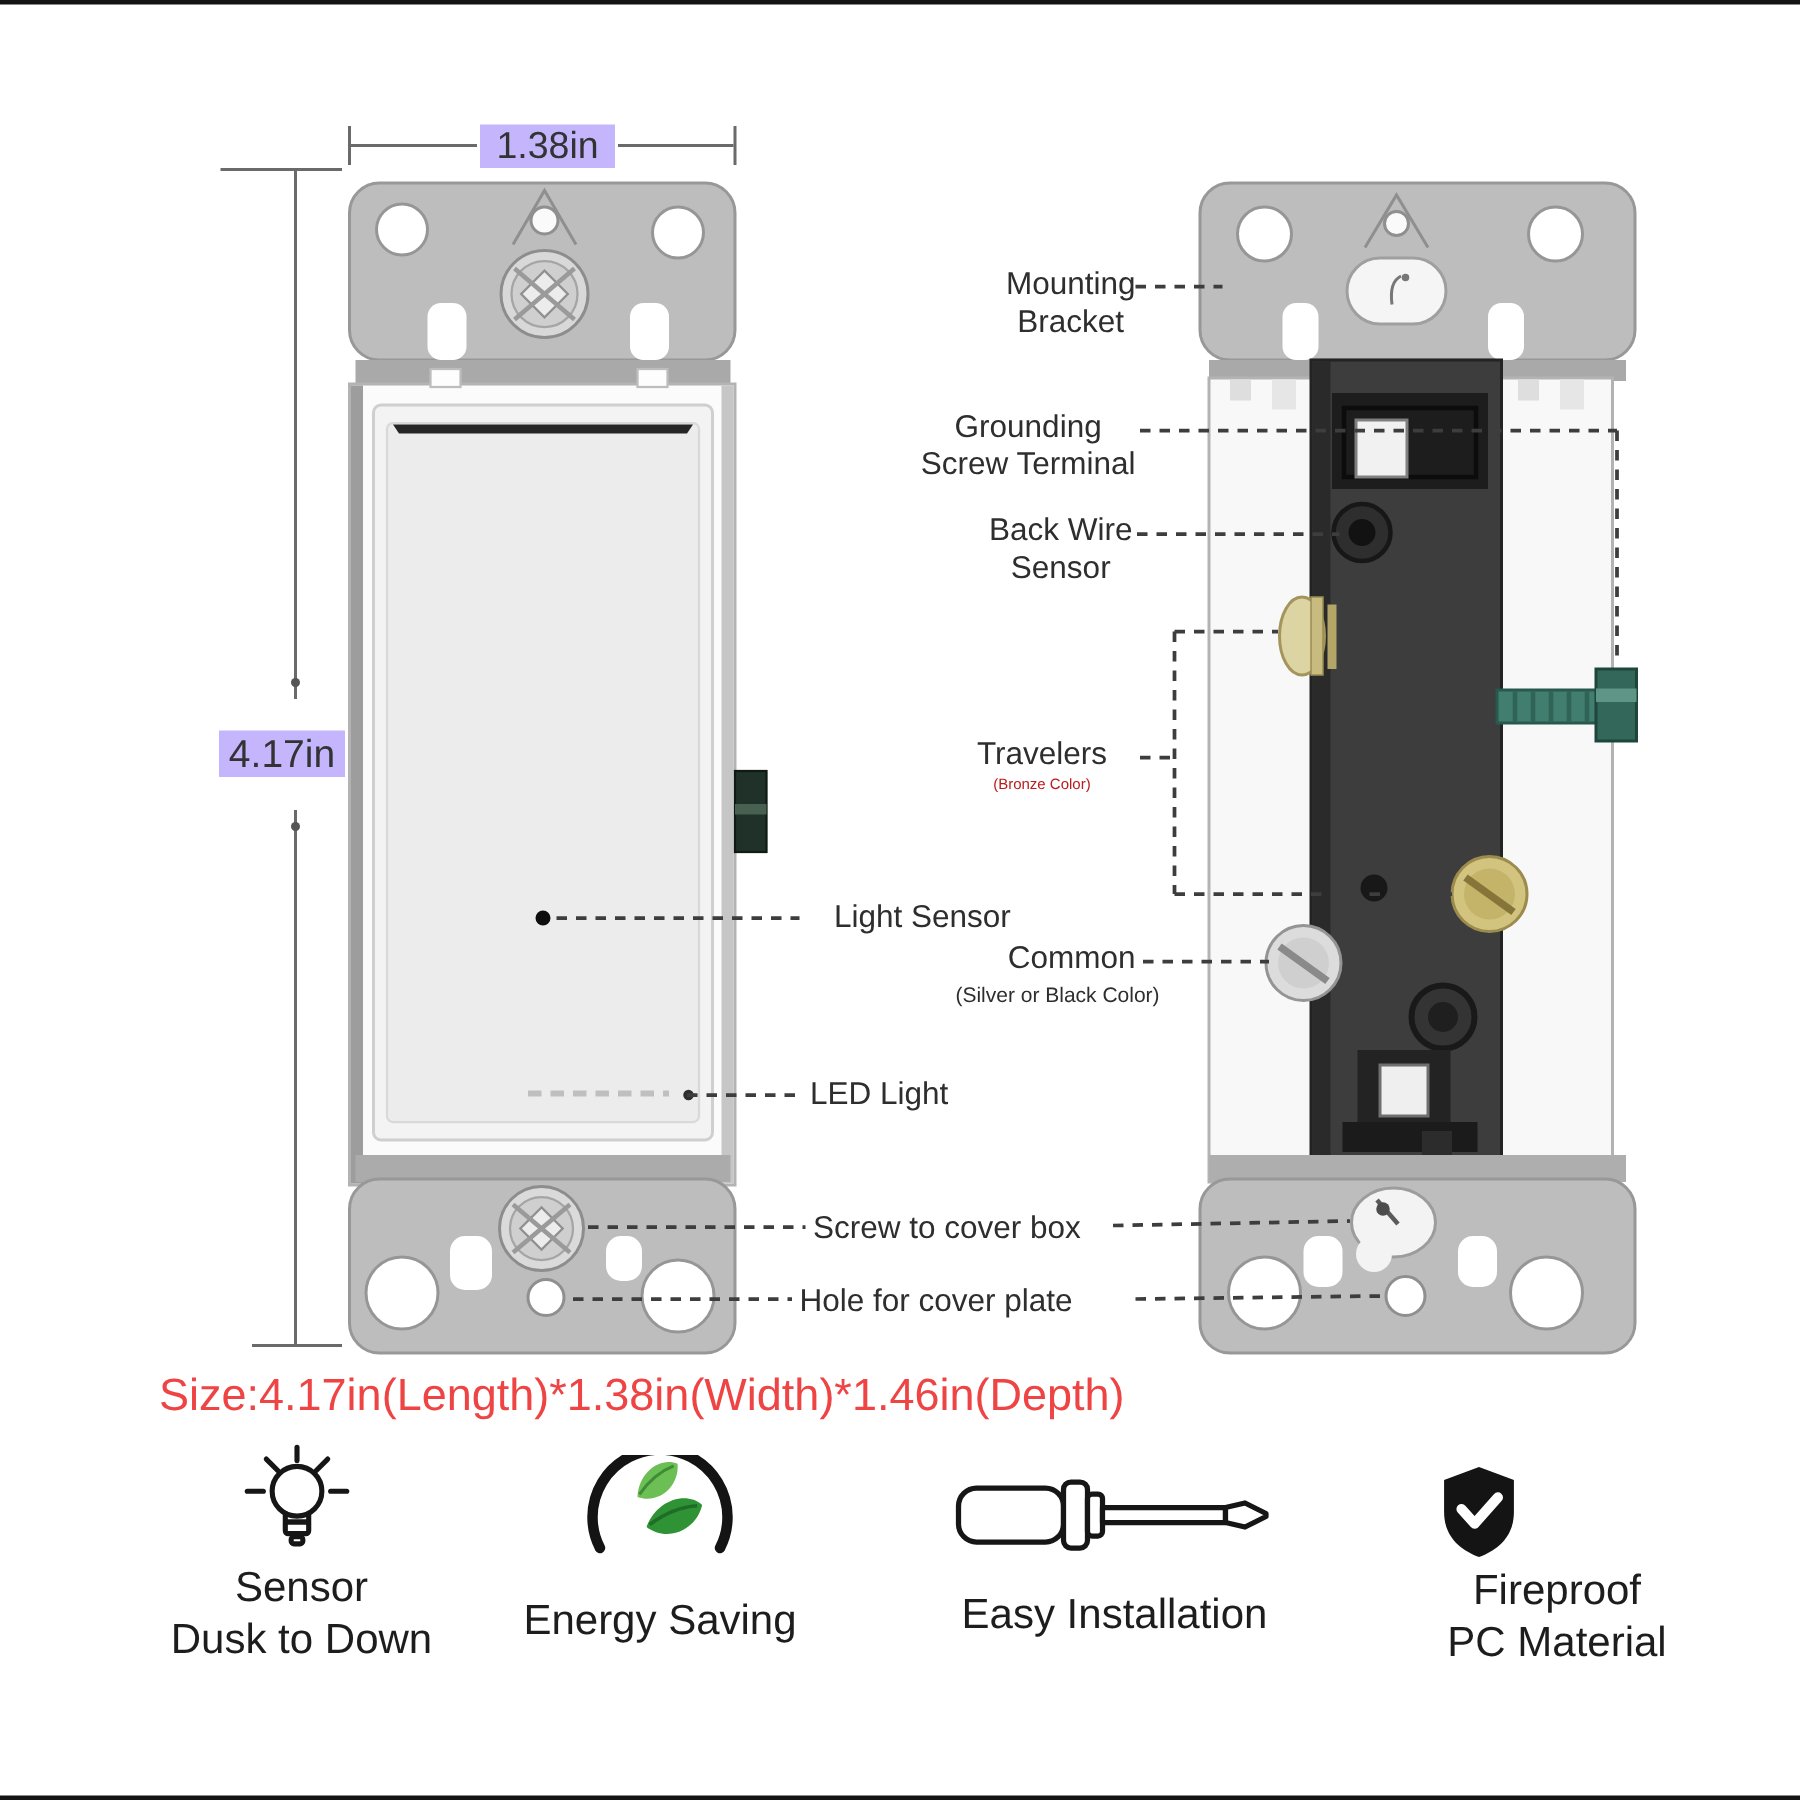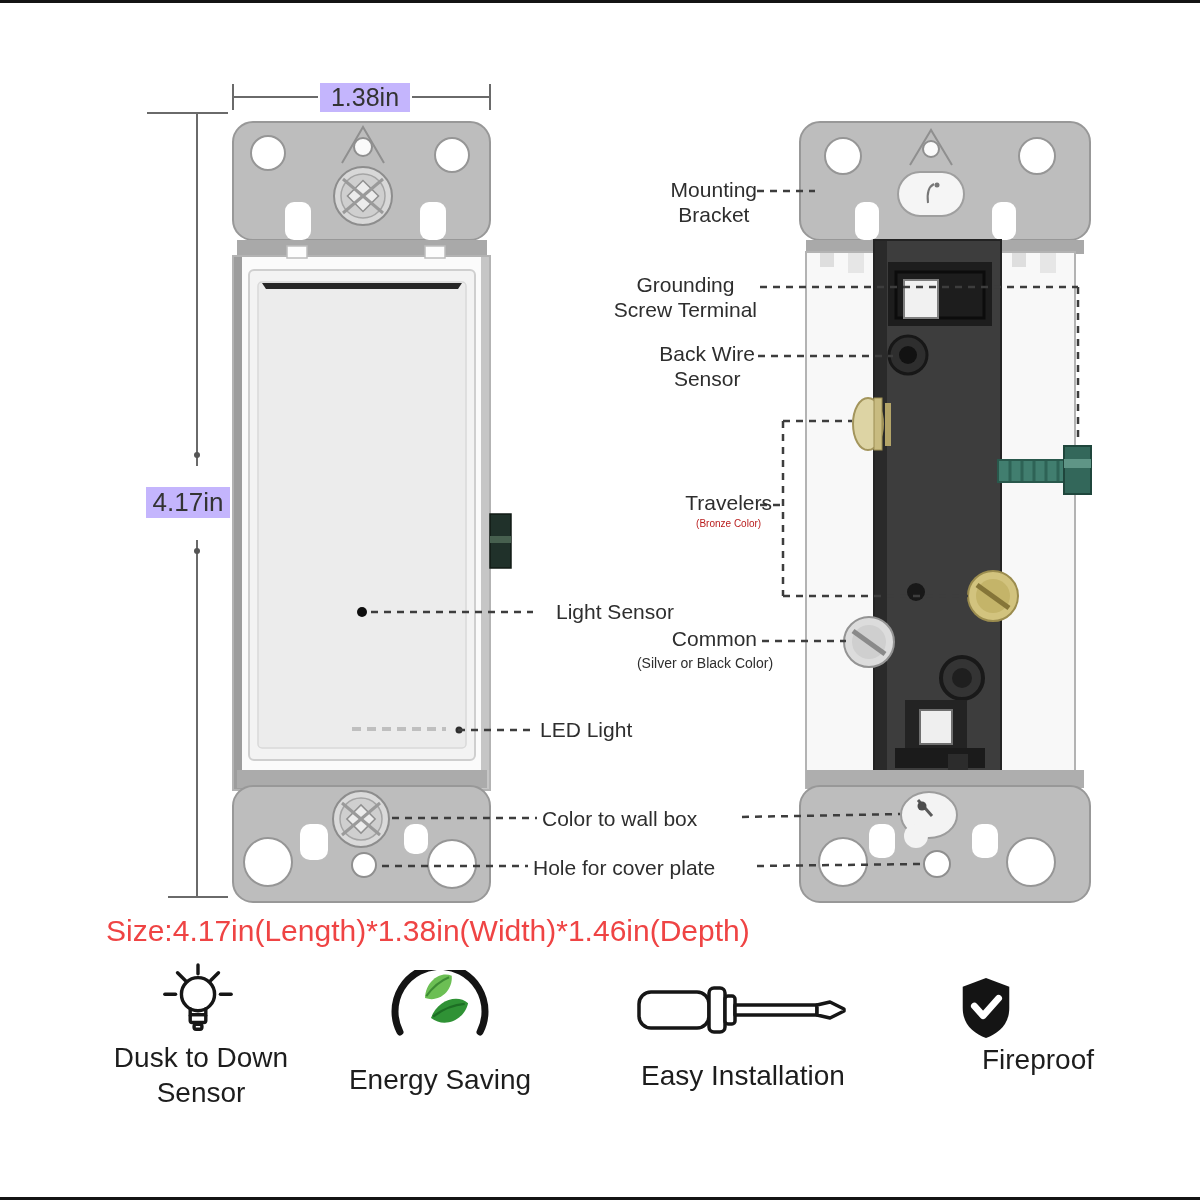--- a/index.html
+++ b/index.html
@@ -195,53 +195,53 @@
   <div class="callout right" style="right:443px;top:272px;">
     <span style="display:block">Grounding</span>
     <span style="display:block">Screw Terminal</span>
   </div>
 
   <div class="callout right" style="right:445px;top:341px;margin-left:16px;">
     <span style="display:block">Back Wire</span>
     <span style="display:block">Sensor</span>
   </div>
 
-  <div class="callout right" style="right:428px;top:490px;">
+  <div class="callout right" style="right:462px;top:490px;">
     <span style="display:block">Travelers</span>
     <span class="sub">(Bronze Color)</span>
   </div>
 
   <div class="callout" style="left:540px;top:599px;margin-left:16px;">Light Sensor</div>
 
   <div class="callout right" style="right:443px;top:626px;">Common</div>
   <div class="callout" style="left:618px;top:655px;width:174px;text-align:center;font-size:14px;line-height:17px;">(Silver or Black Color)</div>
 
   <div class="callout" style="left:540px;top:717px;">LED Light</div>
 
-  <div class="callout" style="left:542px;top:806px;">Color to wall box</div>
+  <div class="callout" style="left:542px;top:806px;">Screw to cover box</div>
 
   <div class="callout" style="left:533px;top:855px;">Hole for cover plate</div>
 
   <div class="size-caption">Size:4.17in(Length)*1.38in(Width)*1.46in(Depth)</div>
 
   <div>
     <svg class="abs" style="left:156px;top:962px" width="84" height="78" viewBox="0 0 84 80" fill="none" stroke="#161616" stroke-width="3.5" stroke-linecap="round">
       <circle cx="42" cy="33" r="17"></circle>
       <path d="M34 48 L34 54 L50 54 L50 48"></path>
       <rect x="34" y="54" width="16" height="8" rx="2"></rect>
       <rect x="38" y="64" width="8" height="5" rx="2"></rect>
       <line x1="8" y1="33" x2="19" y2="33"></line>
       <line x1="65" y1="33" x2="76" y2="33"></line>
       <line x1="21" y1="11" x2="29" y2="19"></line>
       <line x1="63" y1="11" x2="55" y2="19"></line>
       <line x1="42" y1="3" x2="42" y2="12"></line>
     </svg>
     <div class="feature-label" style="left:95px;top:1040px;width:212px;">
+      <span style="display:block">Sensor</span>
       <span style="display:block">Dusk to Down</span>
-      <span style="display:block">Sensor</span>
     </div>
   </div>
 
   <div>
     <svg class="abs" style="left:385px;top:970px" width="110" height="72" viewBox="0 0 110 72">
       <path d="M15 62 A 45 45 0 1 1 95 62" fill="none" stroke="#141414" stroke-width="7" stroke-linecap="round"></path>
       <g transform="translate(40,28) rotate(-28)">
         <path d="M0 0 C8 -14 26 -17 34 -7 C28 7 10 11 0 0 Z" fill="#6cbf54"></path>
         <path d="M2 -1 C12 -6 22 -8 31 -7" fill="none" stroke="#3e8c34" stroke-width="2"></path>
       </g>
@@ -270,15 +270,16 @@
     </div>
   </div>
 
   <div>
     <svg class="abs" style="left:958px;top:976px" width="56" height="64" viewBox="0 0 56 66">
       <path d="M28 2 L52 11 L52 33 C52 50 41 59 28 64 C15 59 4 50 4 33 L4 11 Z" fill="#141414"></path>
       <path d="M16 31 L25 41 L41 23" fill="none" stroke="#ffffff" stroke-width="7" stroke-linecap="round" stroke-linejoin="round"></path>
     </svg>
     <div class="feature-label" style="left:952px;top:1042px;width:172px;">
       <span style="display:block">Fireproof</span>
+      <span style="display:block">PC Material</span>
     </div>
   </div>
 </div>
 
 </body></html>

